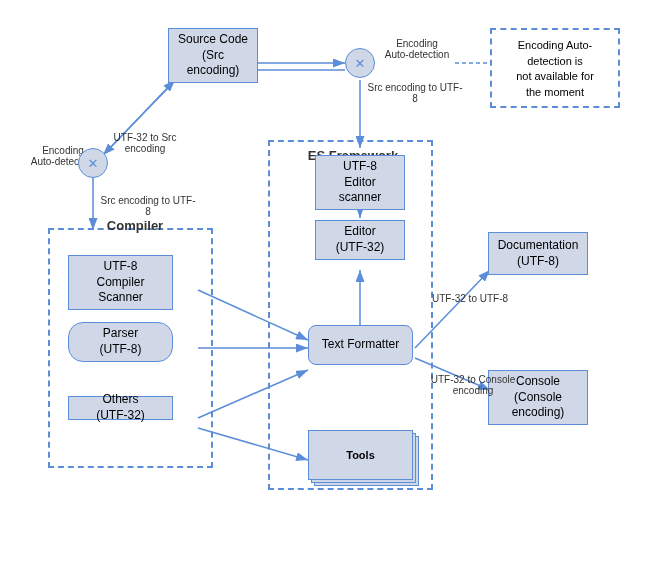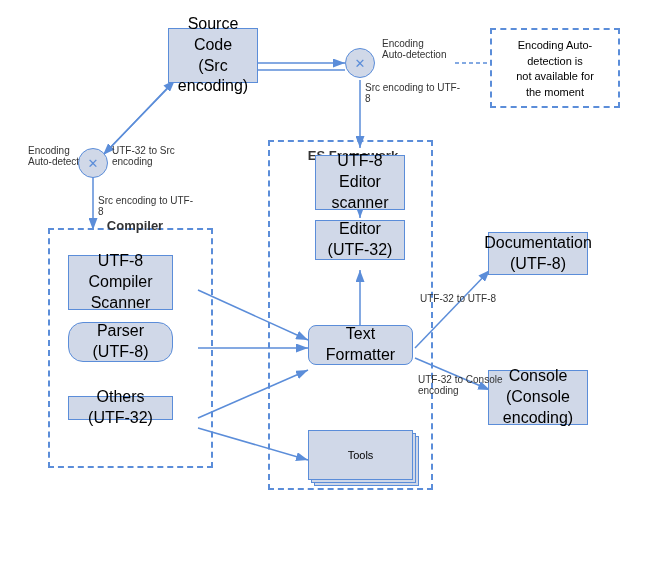--- a/index.html
+++ b/index.html
@@ -18,21 +18,21 @@
       height: 573px;
     }
     .box {
       position: absolute;
       border: 1.5px solid #5b8dd9;
       background: #d0d8e8;
       text-align: center;
       display: flex;
       align-items: center;
       justify-content: center;
-      font-size: 16px;
+      font-size: 12px;
       line-height: 1.3;
       padding: 8px;
     }
     .dashed-container {
       position: absolute;
       border: 2px dashed #5b8dd9;
       background: transparent;
     }
     .dashed-box {
       position: absolute;
@@ -54,21 +54,21 @@
       display: flex;
       align-items: center;
       justify-content: center;
       font-size: 13px;
       color: #5b8dd9;
     }
     .label {
       position: absolute;
       font-size: 10px;
       color: #333;
-      text-align: left;
+      text-align: center;
     }
     .container-title {
       position: absolute;
       font-size: 13px;
       font-weight: bold;
       color: #333;
       text-align: center;
     }
     svg.arrows {
       position: absolute;
@@ -104,20 +104,21 @@
       background: #d0d8e8;
       width: 100%;
       height: 100%;
       top: 0;
       left: 0;
       display: flex;
       align-items: center;
       justify-content: center;
       font-size: 11px;
       text-align: left;
+      font-weight: bold;
     }
   </style>
 </head>
 <body>
 
 <div class="diagram">
 
   <svg class="arrows">
     <defs>
       <marker id="arrowhead" markerWidth="8" markerHeight="6" refX="8" refY="3" orient="auto">
@@ -177,21 +178,21 @@
   </div>
 
   <div class="label" style="left:28px; top:145px; width:70px;">
     <span>Encoding<br>Auto-detection</span>
   </div>
 
   <div class="circle-node" style="left:78px; top:148px; width:30px; height:30px;">
     <span>✕</span>
   </div>
 
-  <div class="label" style="left:112px; top:132px; width:90px;margin-top:13px;">
+  <div class="label" style="left:100px; top:132px; width:90px;">
     <span>UTF-32 to Src encoding</span>
   </div>
 
   <div class="label" style="left:98px; top:195px; width:100px;">
     <span>Src encoding to UTF-8</span>
   </div>
 
   <div class="dashed-container" style="left:48px; top:228px; width:165px; height:240px;">
   </div>
 

